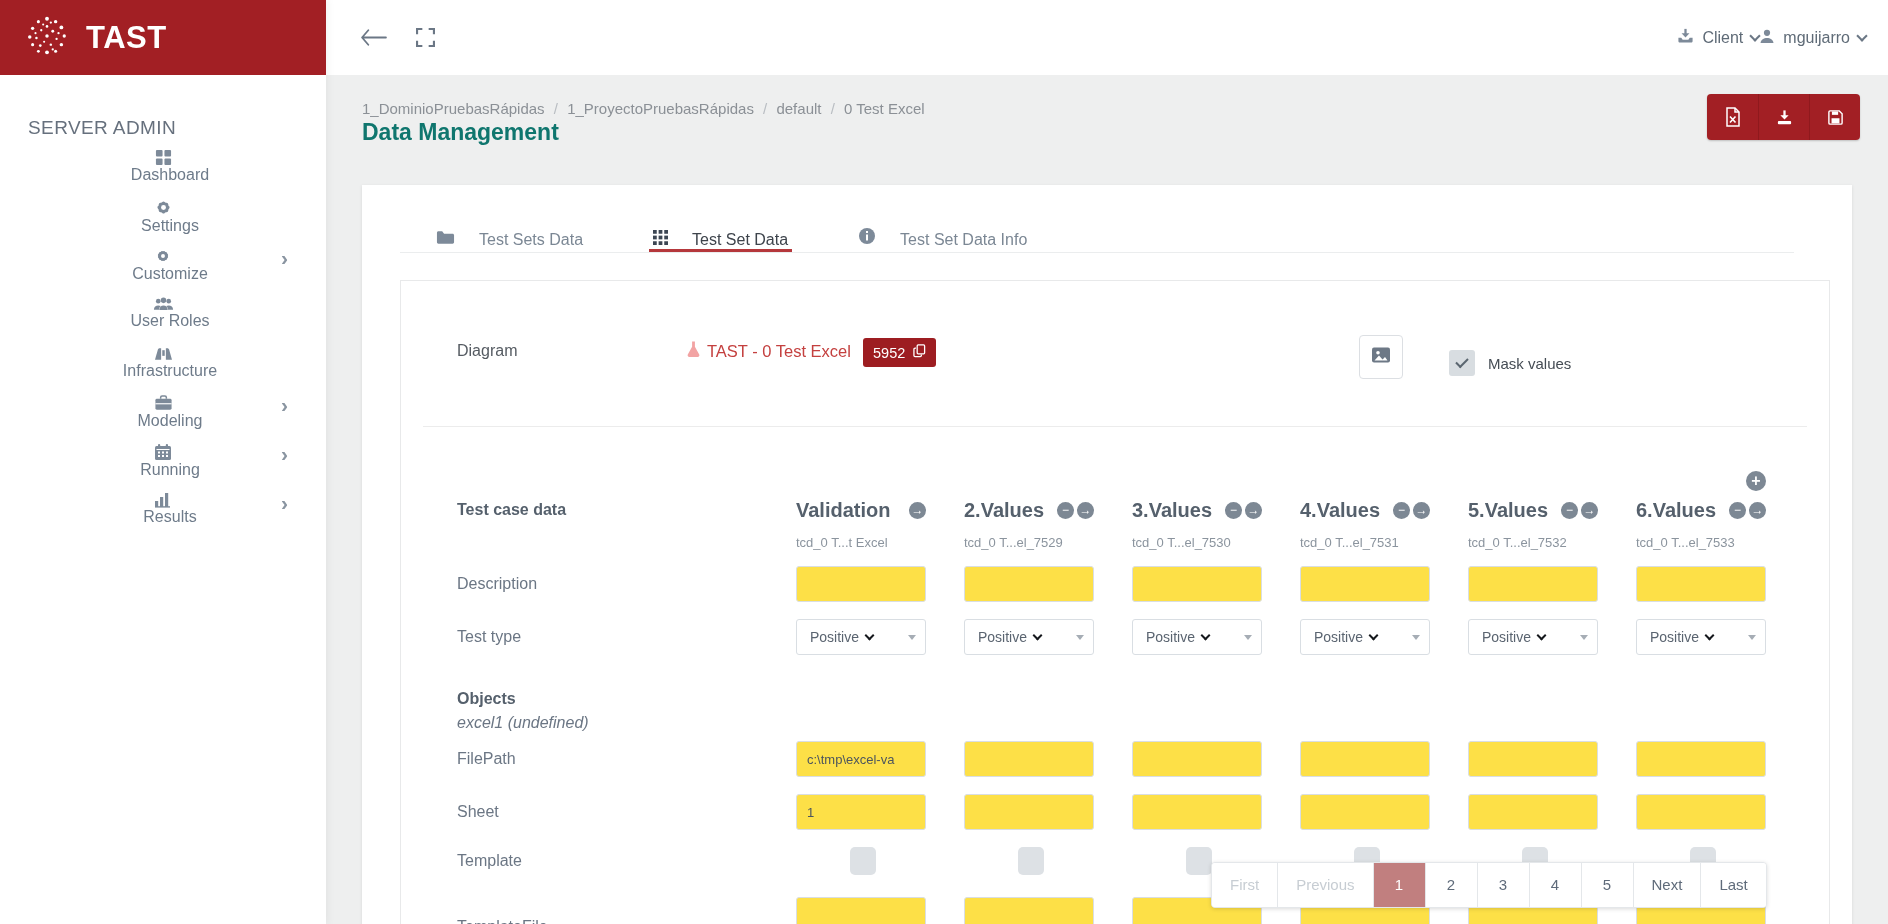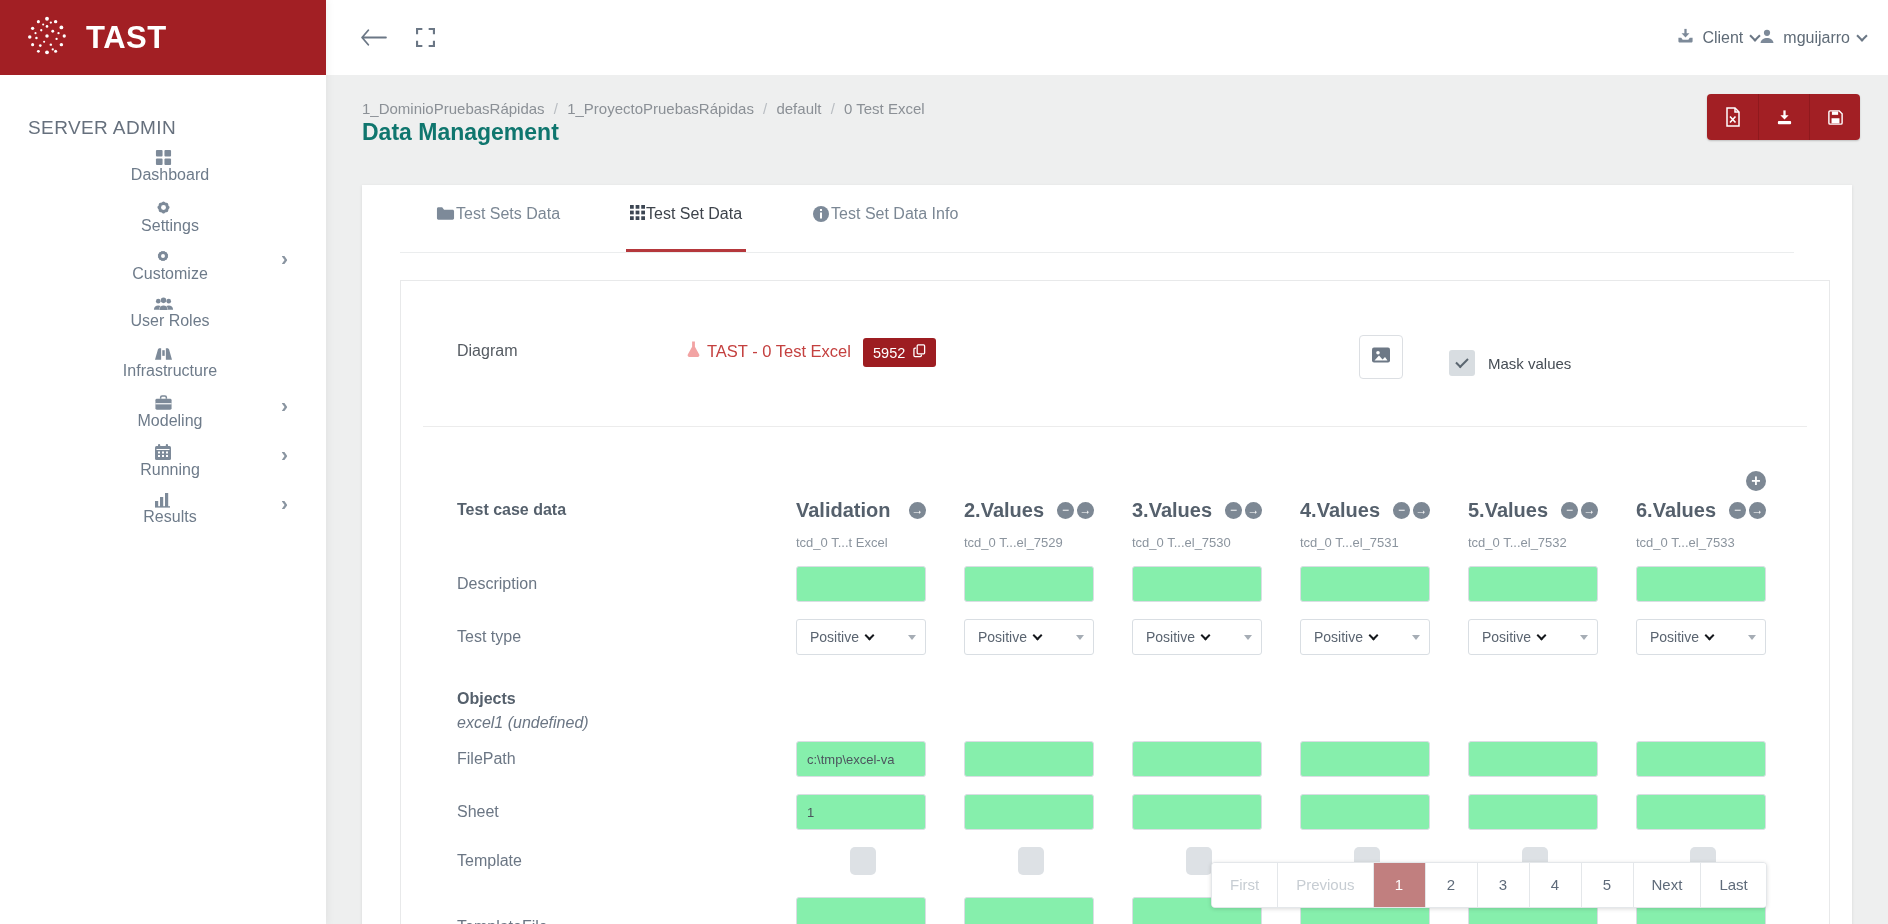--- a/index.html
+++ b/index.html
@@ -30,21 +30,21 @@
   .bc-item { cursor:pointer; }
   .bc-item:not(:last-child)::after { content:" / "; color:#b9bdc2; padding:0 5px; cursor:default; }
   .page-title { position:absolute; left:36px; top:44px; font-size:23px; font-weight:700; color:#0f766e; }
   .btn-group { position:absolute; right:28px; top:19px; display:flex; border-radius:4px; overflow:hidden; box-shadow:0 1px 2px rgba(0,0,0,.2); }
   .red-btn { width:51px; height:46px; background:#a21f24; display:flex; align-items:center; justify-content:center; cursor:pointer; }
   .red-btn + .red-btn { border-left:1px solid #8f191d; }
 
   
   .card { position:absolute; left:36px; top:110px; width:1490px; height:1000px; background:#fff; box-shadow:0 1px 3px rgba(60,60,60,.13); }
   .tabs { position:absolute; left:38px; right:58px; top:20px; height:48px; border-bottom:1px solid #ebedee; display:flex; padding-left:32px; gap:62px; }
-  .tab { display:flex; align-items:flex-start; gap:1px; font-size:16px; color:#7b8794; border-bottom:3px solid transparent; cursor:pointer; padding:0 4px; }
+  .tab { display:flex; align-items:flex-end; gap:24px; font-size:16px; color:#7b8794; border-bottom:3px solid transparent; cursor:pointer; padding:0 4px; }
   .tab.active { color:#3d434b; border-bottom-color:#b5383c; }
 
   
   .panel { position:absolute; left:38px; top:95px; width:1430px; height:780px; border:1px solid #e8e9ea; background:#fff; }
   .divider { position:absolute; left:22px; right:22px; top:145px; border-top:1px solid #ececec; }
 
   .dlabel { position:absolute; left:56px; top:52px; width:229px; line-height:36px; font-size:16px; color:#555b62; }
   .dlink { position:absolute; left:285px; top:52px; height:36px; display:flex; align-items:center; gap:6px; font-size:16.5px; color:#c4403f; cursor:pointer; text-decoration:none; }
   .dbadge { position:absolute; left:462px; top:57px; height:29px; background:#9d1d21; color:#fff; border-radius:3px; display:flex; align-items:center; gap:8px; padding:0 10px; font-size:14.5px; cursor:pointer; }
   .img-btn { position:absolute; left:958px; top:54px; width:44px; height:44px; border:1px solid #dcdfe3; border-radius:4px; background:#fff; display:flex; align-items:center; justify-content:center; cursor:pointer; }
@@ -60,21 +60,21 @@
   .rlabel.italic { font-style:italic; }
   .cells { display:flex; }
   .cell { width:130px; margin-right:38px; flex:none; }
   .chead-top { display:flex; align-items:center; height:34px; }
   .cname { font-size:20px; font-weight:700; color:#55606c; }
   .cbtns { margin-left:auto; display:flex; gap:3px; }
   .cbtn { width:17px; height:17px; border-radius:50%; background:#7d8894; color:#fff; font-size:12px; line-height:17px; text-align:center; cursor:pointer; }
   .cells-head .cell:first-child .minus { display:none; }
   .csub { margin-top:8px; font-size:13px; color:#8b949e; white-space:nowrap; }
   .plus-btn { position:absolute; left:1345px; top:190px; width:20px; height:20px; border-radius:50%; background:#7d8894; color:#fff; font-size:16px; font-weight:700; line-height:19px; text-align:center; cursor:pointer; }
-  .tinput { width:130px; height:36px; border:1px solid #d9dee3; border-radius:3px; font-family:"Liberation Sans",sans-serif; font-size:13px; color:#4c555e; padding:0 10px; outline:none; background:#86efac; }
+  .tinput { width:130px; height:36px; border:1px solid #d9dee3; border-radius:3px; font-family:"Liberation Sans",sans-serif; font-size:13px; color:#4c555e; padding:0 10px; outline:none; background:#fde047; }
   .combo { width:130px; height:36px; border:1px solid #d9dee3; border-radius:3px; background:#fff; display:flex; align-items:center; padding:0 9px 0 13px; cursor:pointer; }
   .combo-text { font-size:14px; color:#5a6470; }
   .chev-black { width:7px; height:7px; border-right:2.5px solid #15181c; border-bottom:2.5px solid #15181c; transform:rotate(45deg); margin:-3px 0 0 7px; }
   .tri-gray { width:0; height:0; border-left:4.5px solid transparent; border-right:4.5px solid transparent; border-top:5.5px solid #a6adb5; margin-left:auto; }
   .tpl-checkbox { width:26px; height:28px; background:#dde1e5; border-radius:5px; margin-left:54px; cursor:pointer; }
 
   
   .pagination { position:absolute; left:810px; top:581px; display:flex; background:#fff; border-radius:4px; overflow:hidden; box-shadow:0 1px 4px rgba(0,0,0,.15); border:1px solid #e4e7ea; z-index:5; }
   .pg-item { height:44px; line-height:44px; padding:0 18px; font-size:15px; color:#5f6b7a; background:#fff; border-right:1px solid #e4e7ea; cursor:pointer; }
   .pg-item:last-child { border-right:none; }

